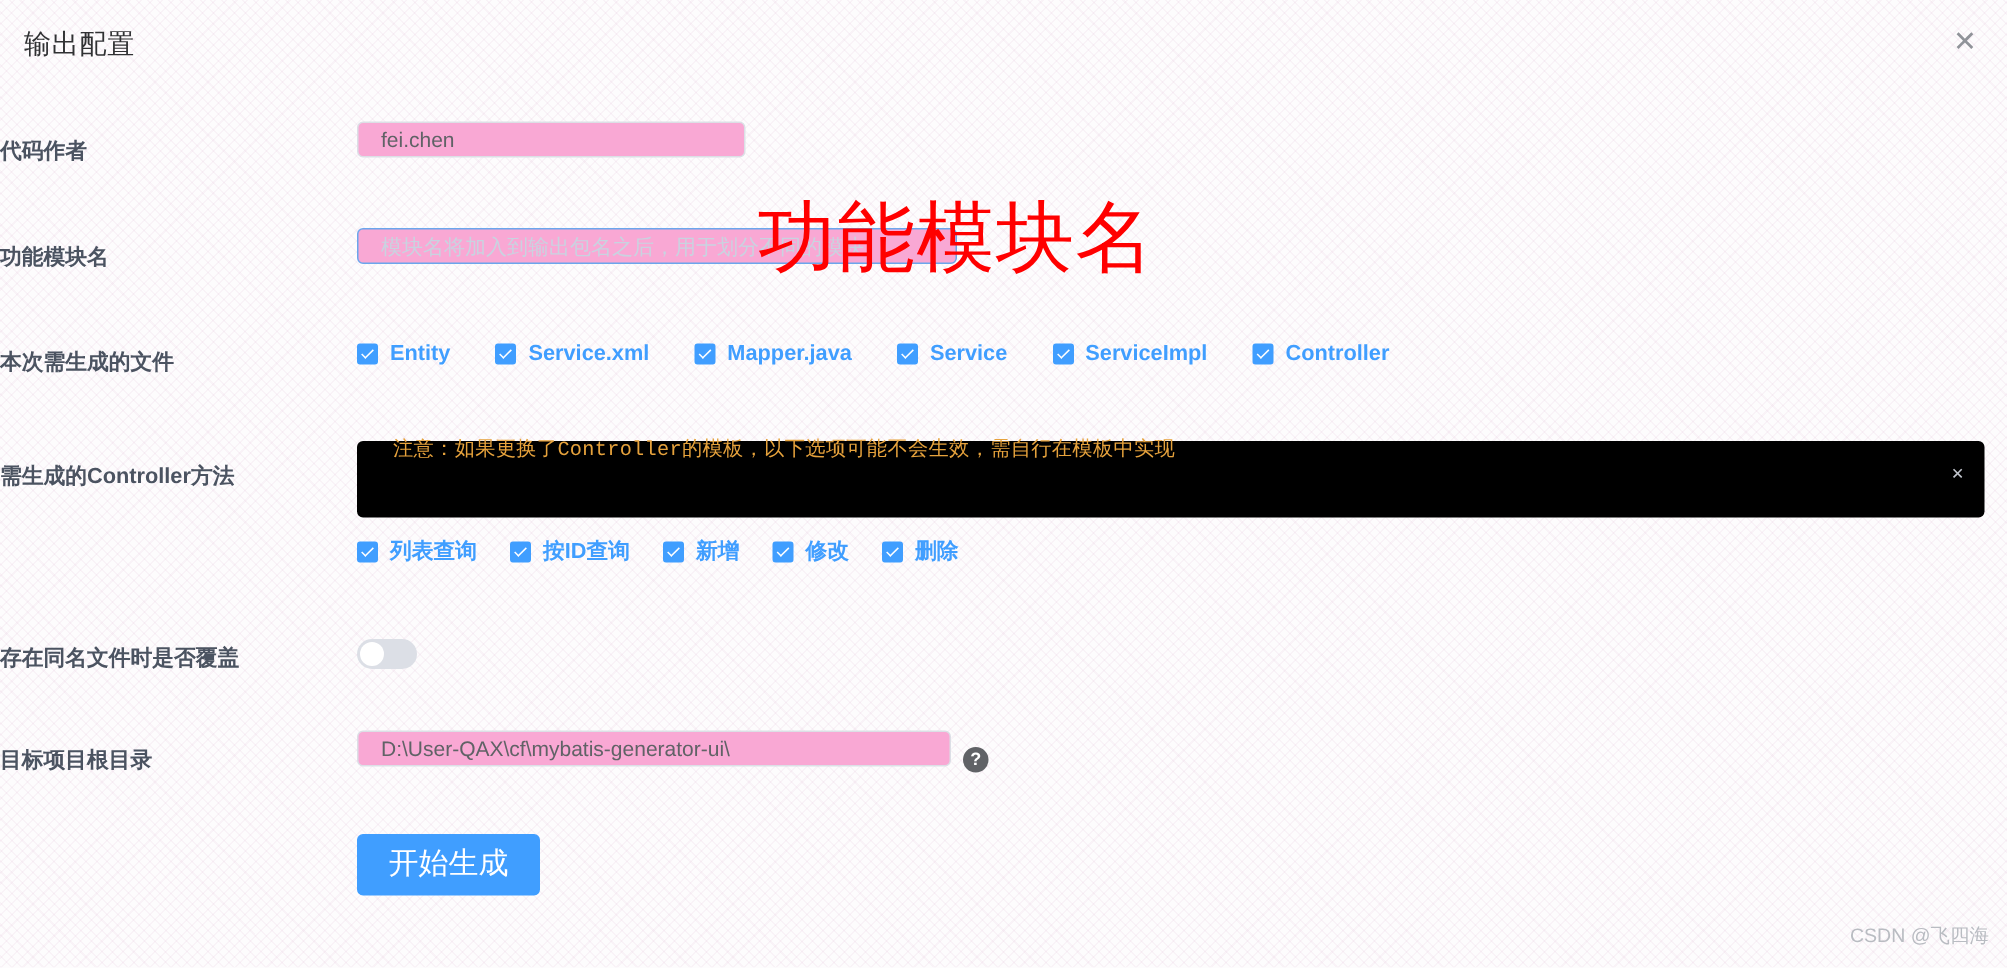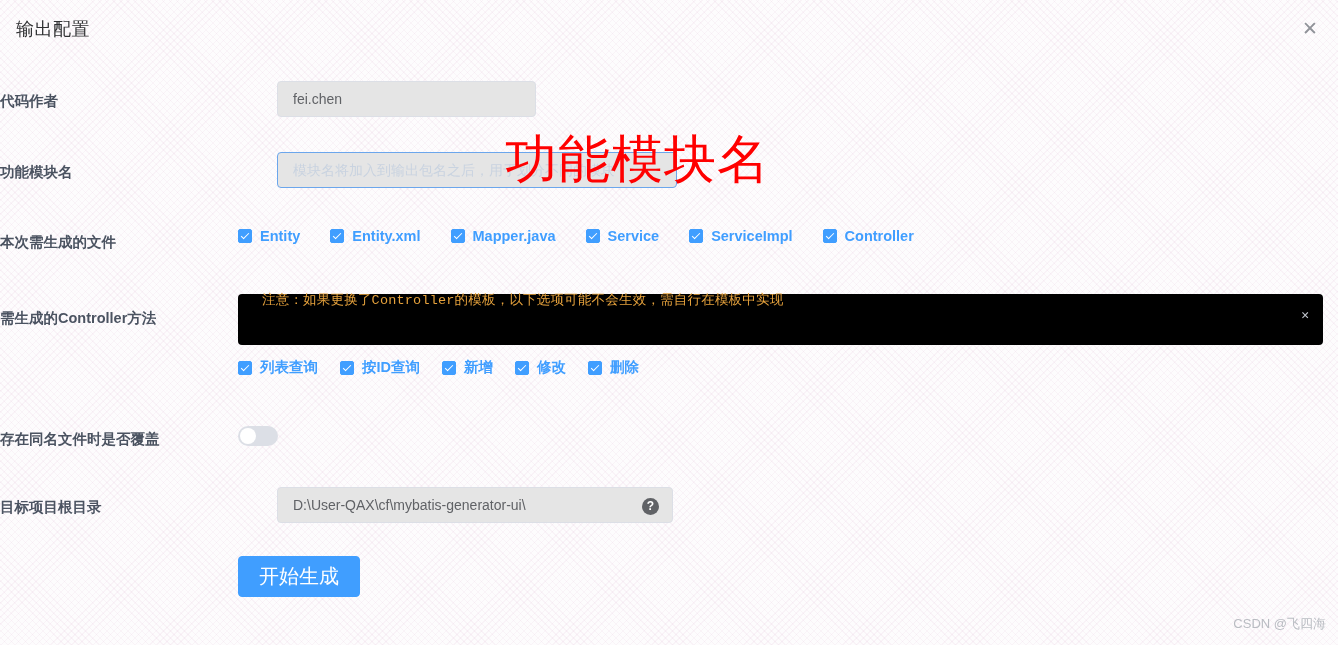--- a/index.html
+++ b/index.html
@@ -69,32 +69,31 @@
     font-size: 14.5px;
     font-weight: bold;
     color: #4b5361;
     line-height: 40px;
   }
   .form-field {
     position: absolute;
     left: 238px;
   }
   .input {
-    height: 36px;
+    height: 24px;
     border: 1px solid #dcdfe6;
     border-radius: 4px;
-    background: #e5e5e5;
+    background: #f9a8d4;
     font-size: 14px;
     color: #606266;
     padding: 0 15px;
     line-height: 38px;
     font-family: "Liberation Sans", "DejaVu Sans", sans-serif;
     outline: none;
     width: 100%;
-    margin-left: 39px;
   }
   .input::placeholder { color: #c9d3e0; }
   .input.focused { border-color: #6ba6ec; }
   
   #row-author { top: 81px; }
   #row-author .form-field { width: 259px; }
   #row-module { top: 152px; }
   #row-module .form-field { width: 400px; }
   #row-files { top: 228px; height: 30px; }
   #row-files .form-label { line-height: 28px; }
@@ -286,21 +285,21 @@
 
   <div class="form-row" id="row-files">
     <div class="form-label">本次需生成的文件</div>
     <div class="form-field files-list">
       <label class="checkbox">
         <span class="box"></span>
         <span class="cb-label">Entity</span>
       </label>
       <label class="checkbox">
         <span class="box"></span>
-        <span class="cb-label">Entity.xml</span>
+        <span class="cb-label">Service.xml</span>
       </label>
       <label class="checkbox">
         <span class="box"></span>
         <span class="cb-label">Mapper.java</span>
       </label>
       <label class="checkbox">
         <span class="box"></span>
         <span class="cb-label">Service</span>
       </label>
       <label class="checkbox">

